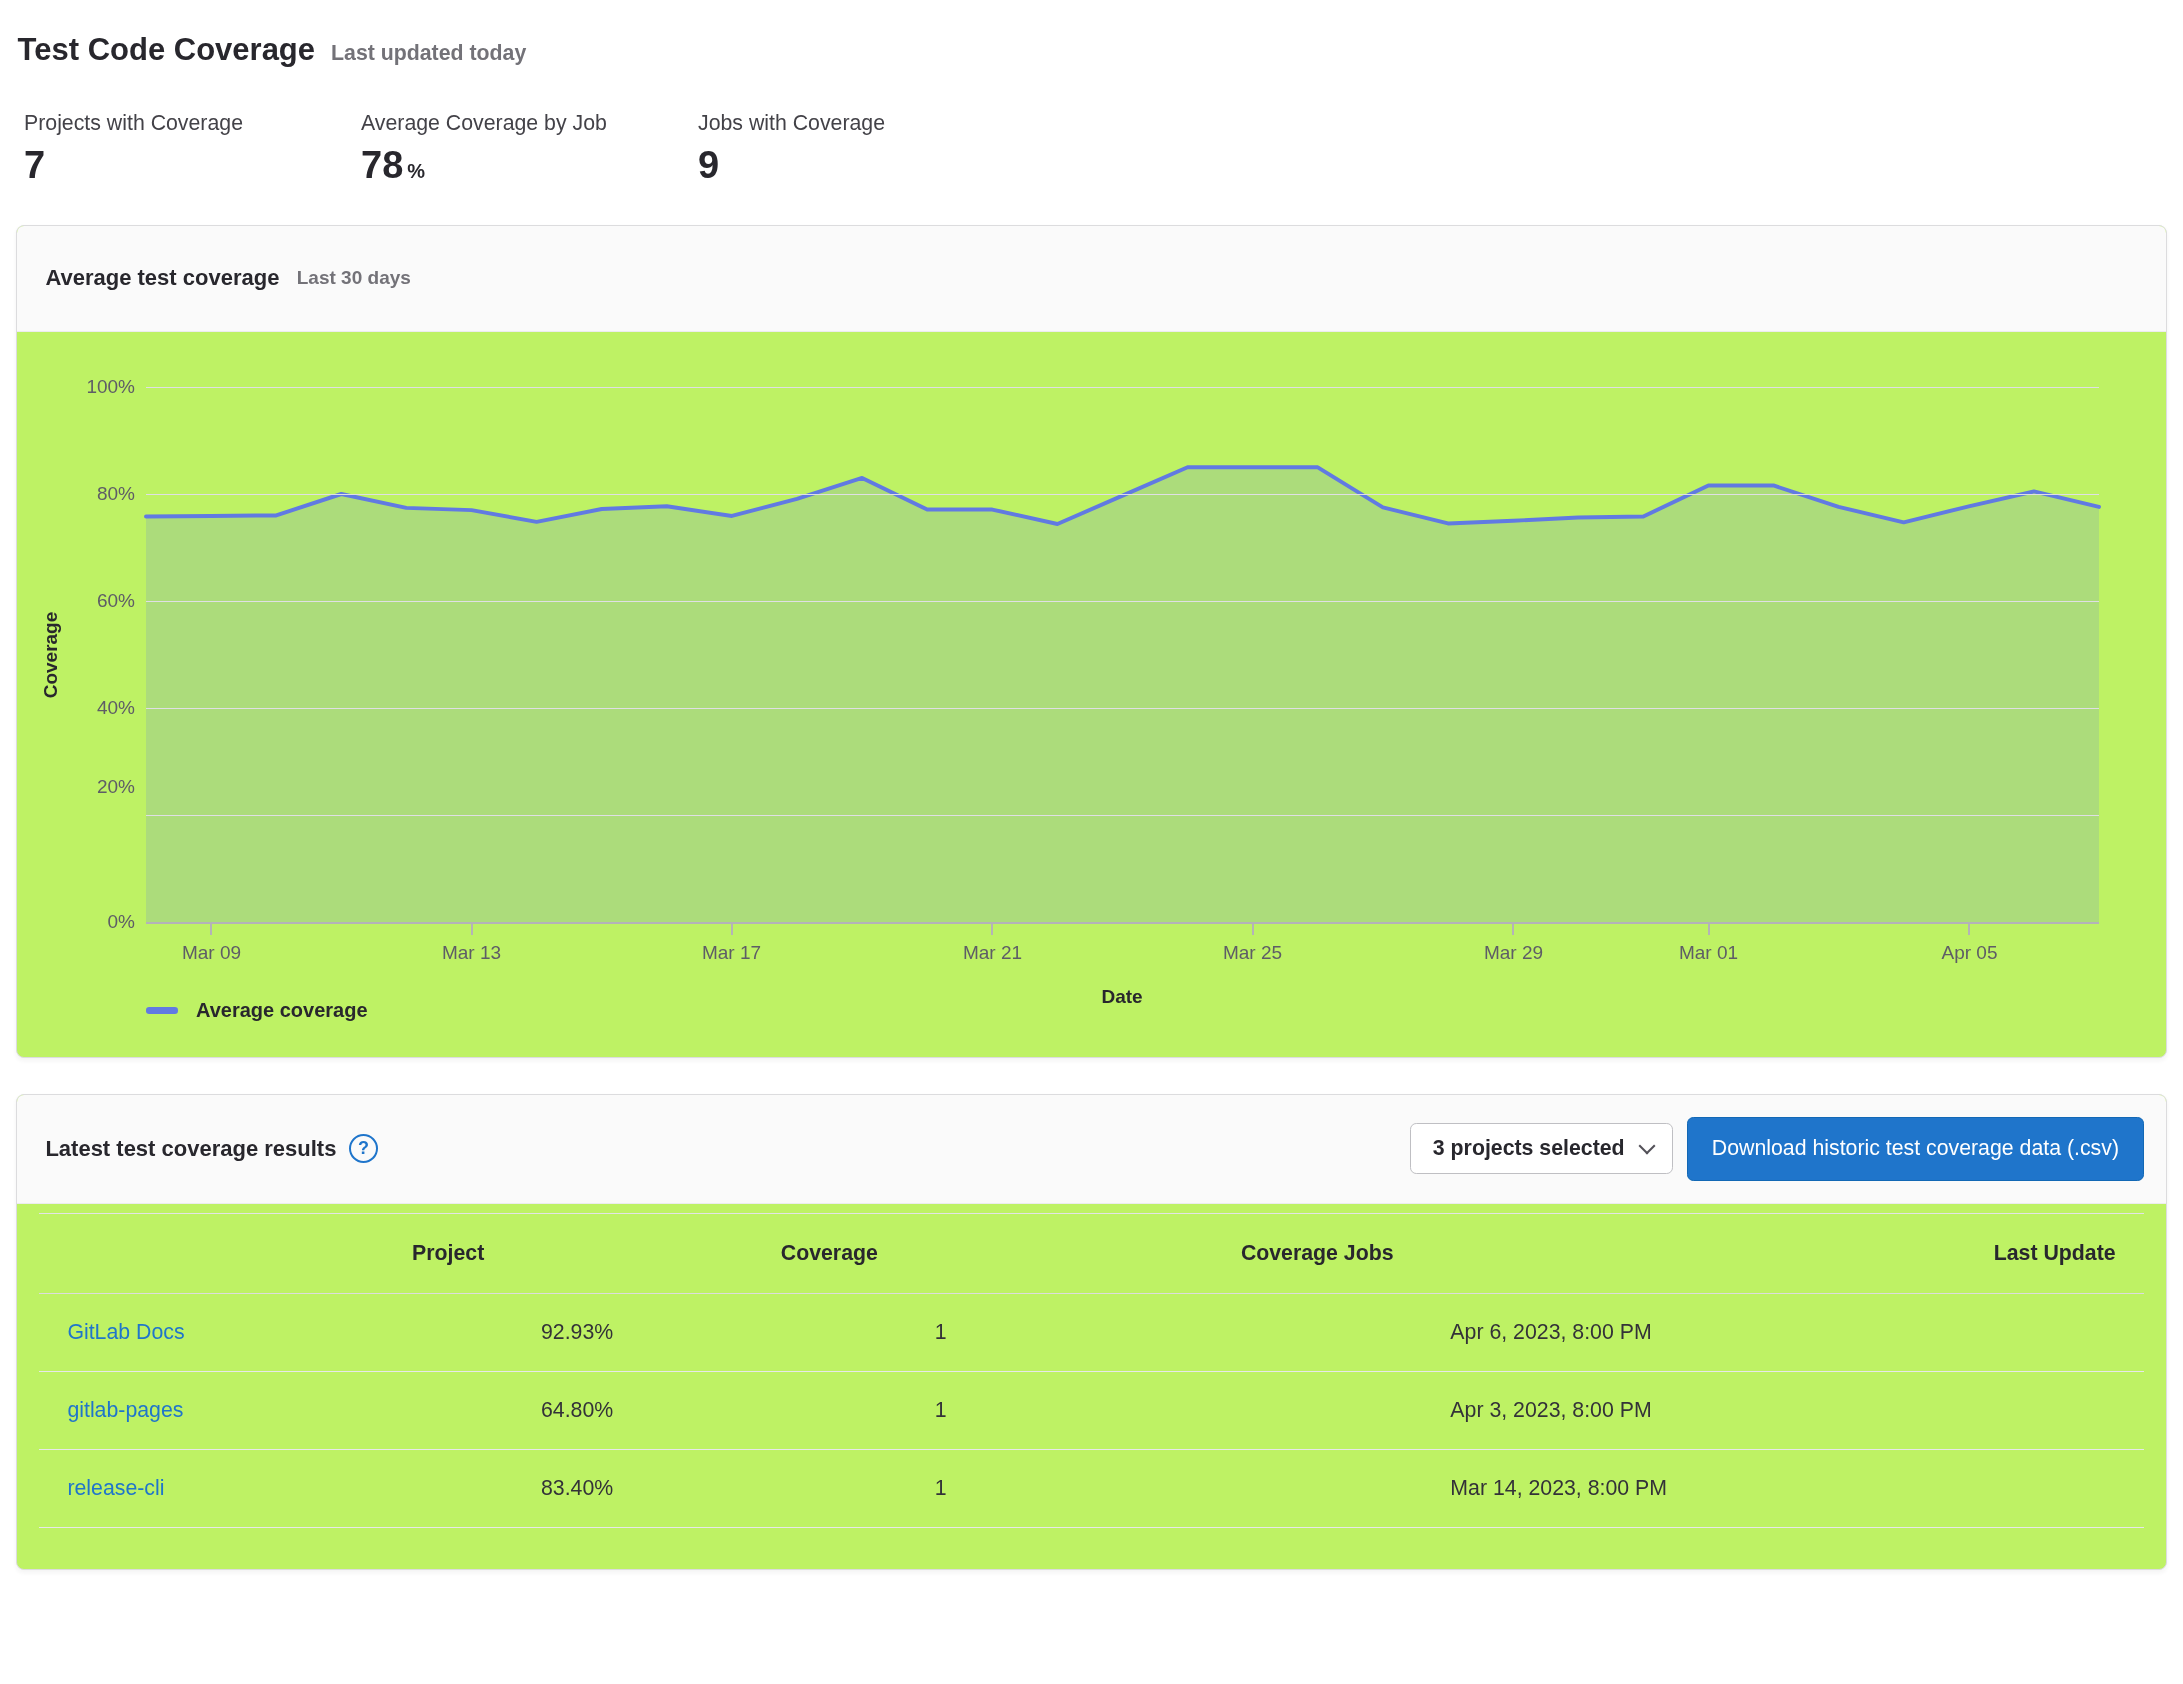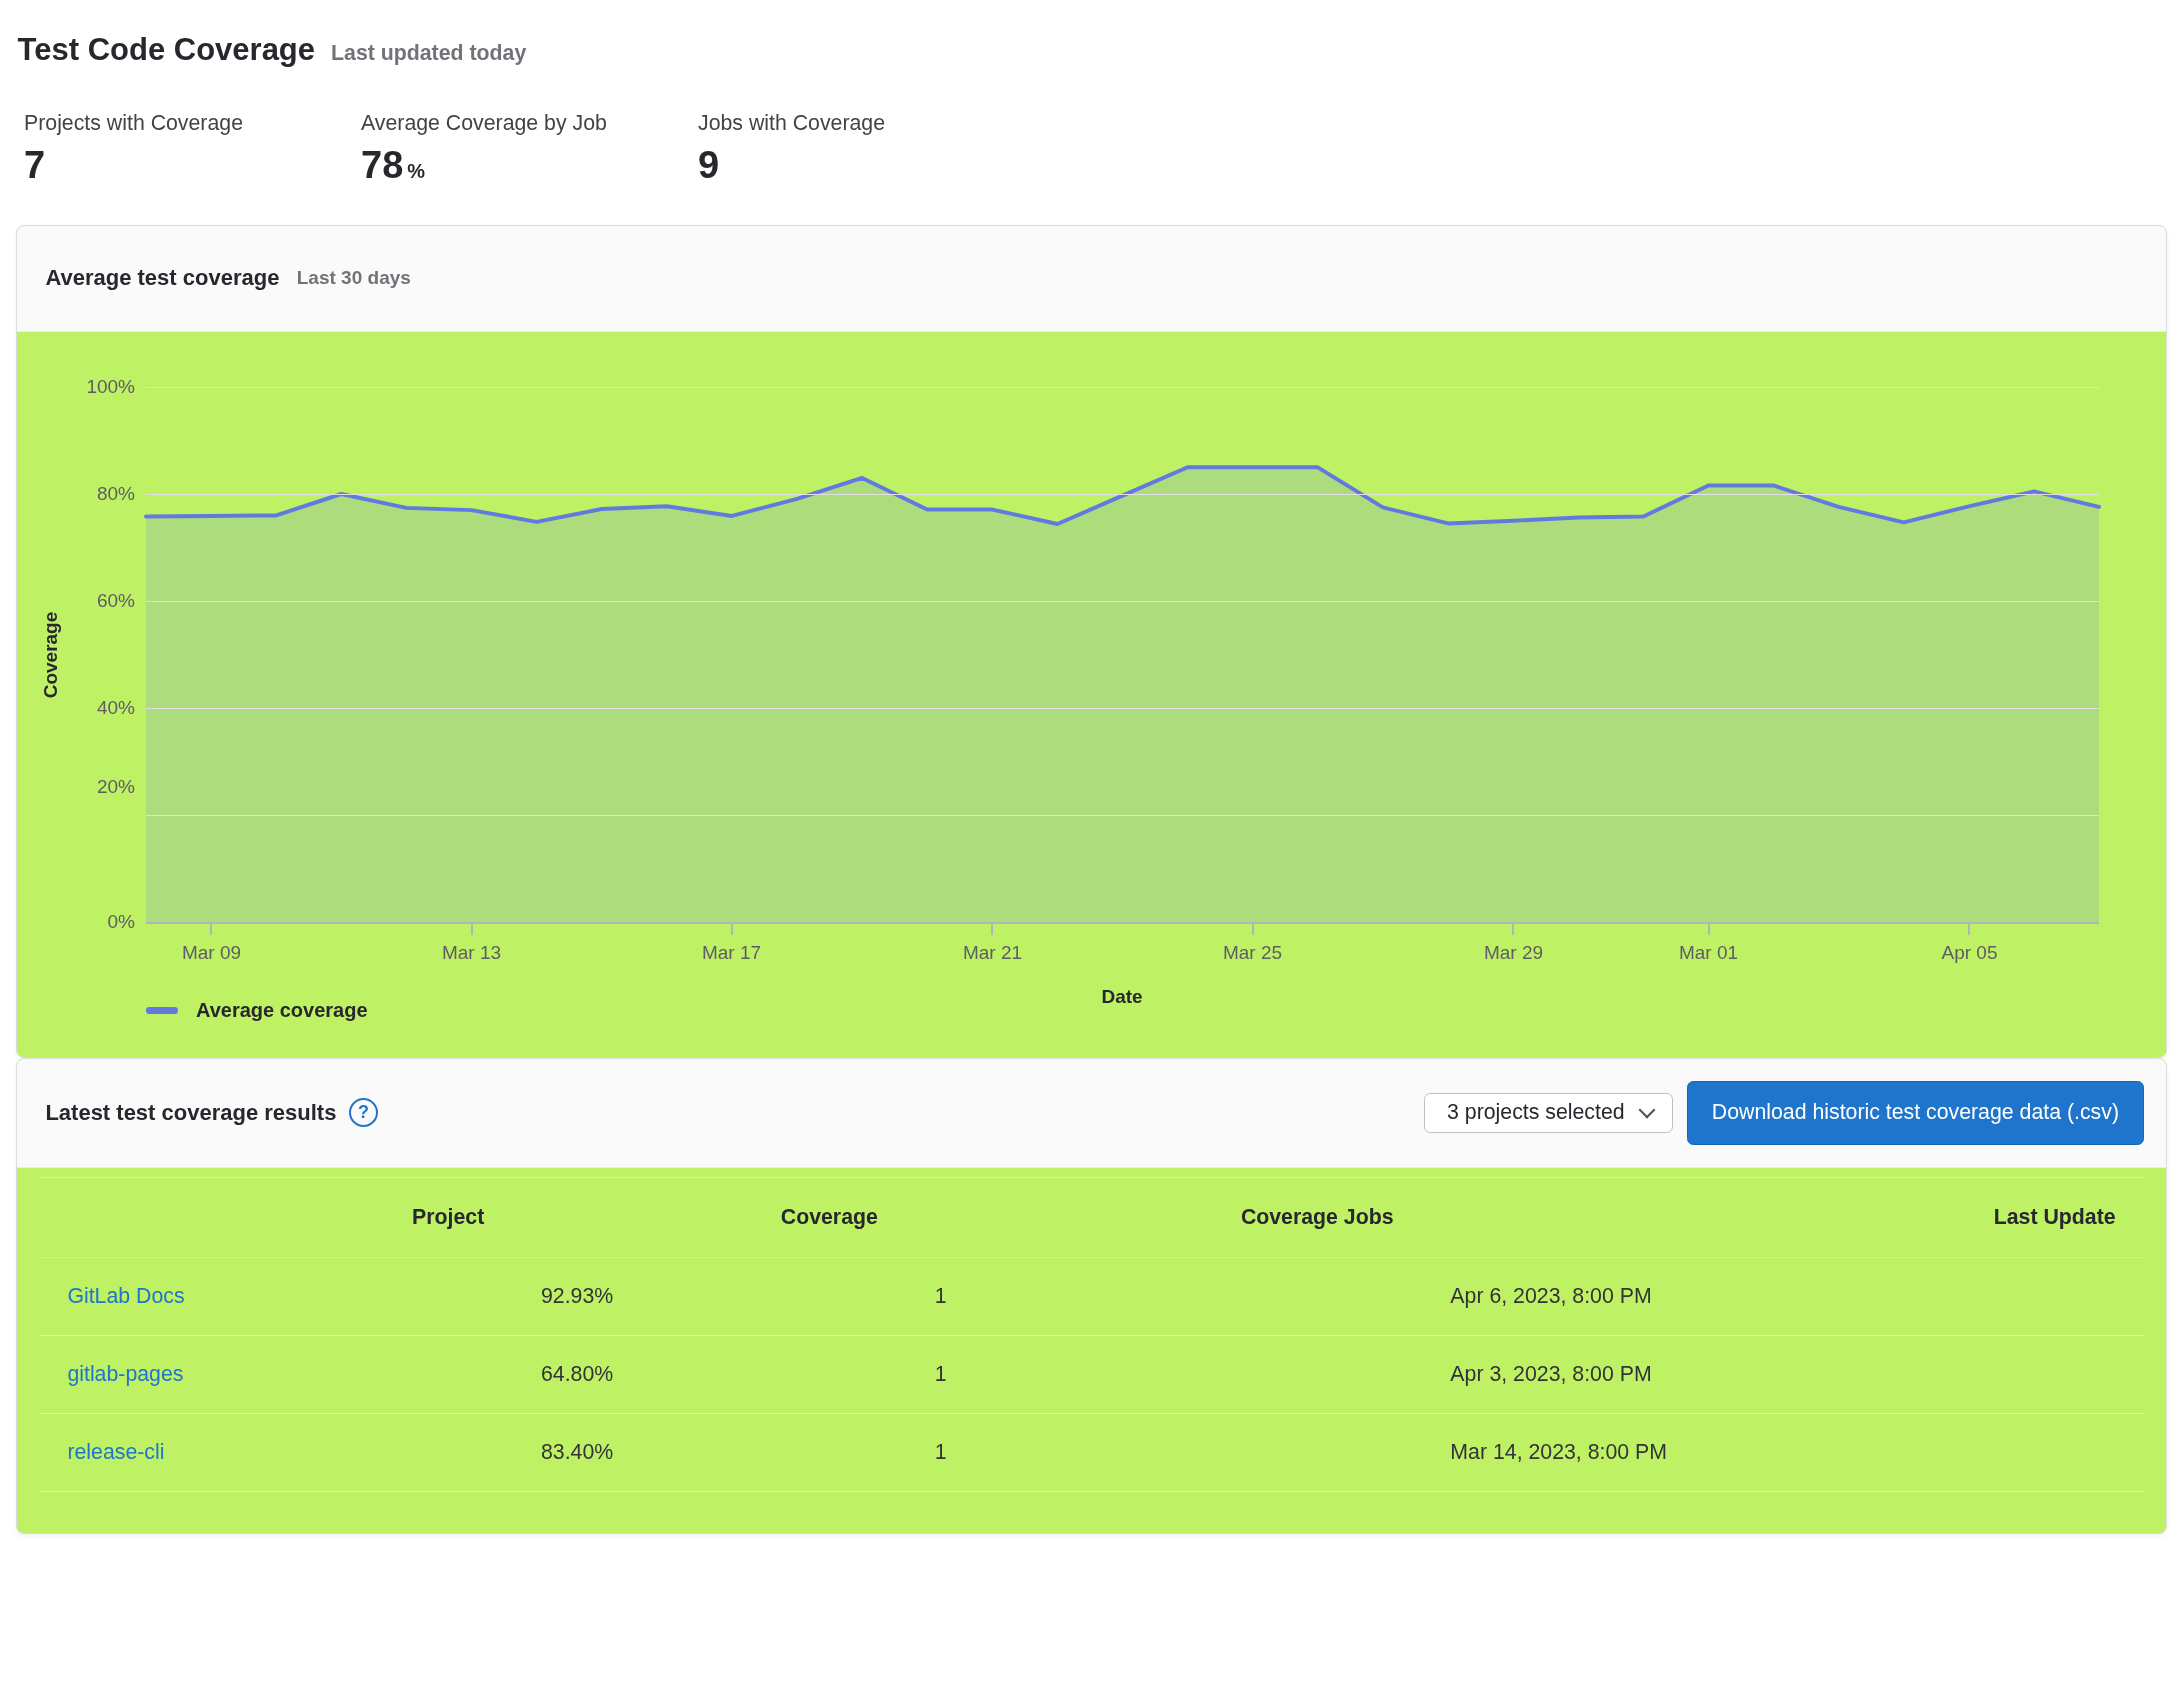--- a/index.html
+++ b/index.html
@@ -47,40 +47,40 @@
   .ytitle, .xtitle { position:absolute; font-size:19px; font-weight:700; color:#28272d; }
   .xtick-mark { position:absolute; width:1.6px; height:11px; background:#b4b3b8; }
   .xtick-label { position:absolute; width:111px; text-align:center; font-size:19px; color:#5e5d66; }
   #chart-svg-wrap { position:absolute; left:129px; top:56px; width:1953px; height:535px; }
   #chart-svg-wrap svg { overflow:visible; display:block; }
   .legend { position:absolute; left:129px; top:667px; display:flex; align-items:center; gap:18px; }
   .legend-swatch { width:32px; height:6.3px; border-radius:3.2px; }
   .legend-label { font-size:20px; font-weight:700; color:#28272d; }
 
   
-  .results-card { }
+  .results-card { margin-top:36px; }
   .results-header {
     height:109px; padding:0 22px 0 28.4px;
     background:#fafafa; border-bottom:1.6px solid #ececef;
     display:flex; align-items:center; justify-content:space-between;
   }
   .results-title-group { display:flex; align-items:center; gap:12.6px; }
   .help-icon {
     width:29px; height:29px; border-radius:50%;
     border:2.4px solid #1f75cb; color:#1f75cb;
     font-size:18px; font-weight:700;
     display:inline-flex; align-items:center; justify-content:center;
     cursor:pointer; flex:0 0 auto;
   }
   .results-controls { display:flex; align-items:center; gap:14.2px; }
   .dropdown {
-    height:40px; background:#fff;
+    height:51px; background:#fff;
     border:1.6px solid #bfbfc3; border-radius:6.3px;
     padding:0 19px 0 22px; font-size:21.3px; color:#28272d;
-    display:inline-flex; align-items:center; gap:16px; cursor:pointer;
+    display:inline-flex; align-items:center; gap:16px; cursor:pointer;font-weight:bold;
   }
   .chevron-down {
     width:12px; height:12px; margin-top:-6.3px;
     border-right:2.4px solid #535158; border-bottom:2.4px solid #535158;
     transform:rotate(45deg); display:inline-block;
   }
   .btn-primary {
     height:64px; padding:0 24px;
     background:#1f75cb; border:1.6px solid #1268b5; border-radius:6.3px;
     color:#fff; font-size:21.3px; font-family:"Liberation Sans",sans-serif;

